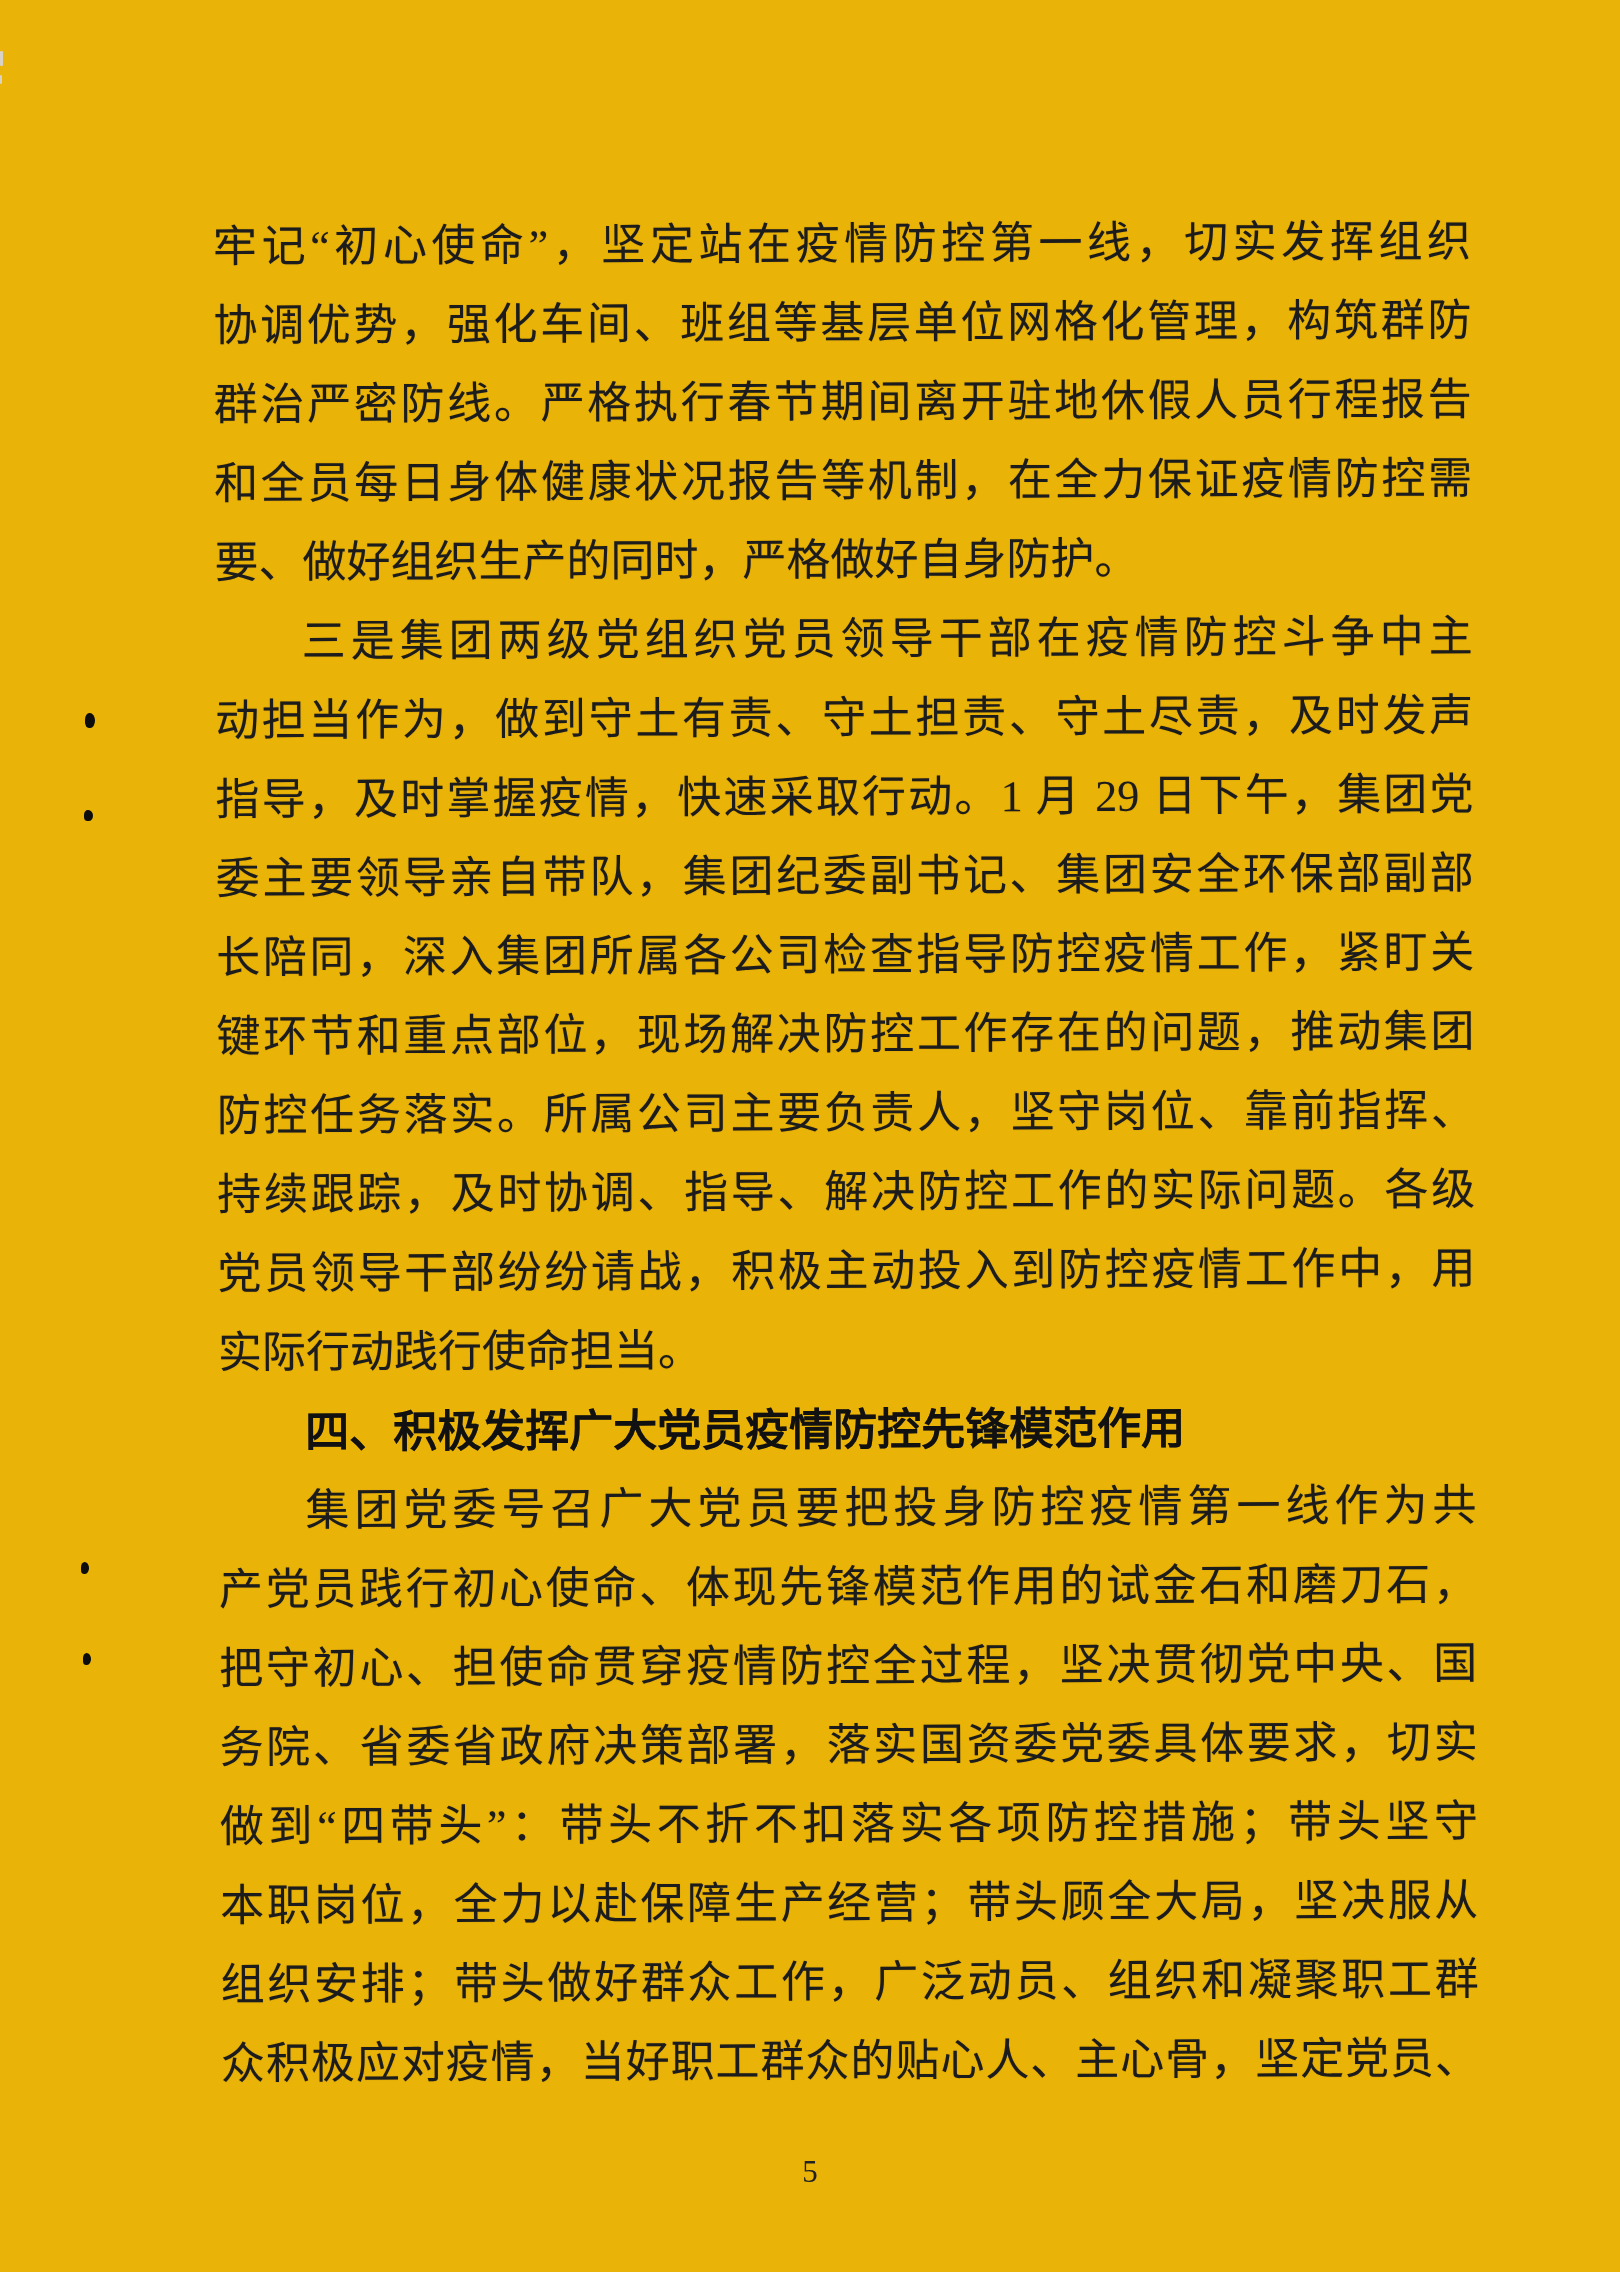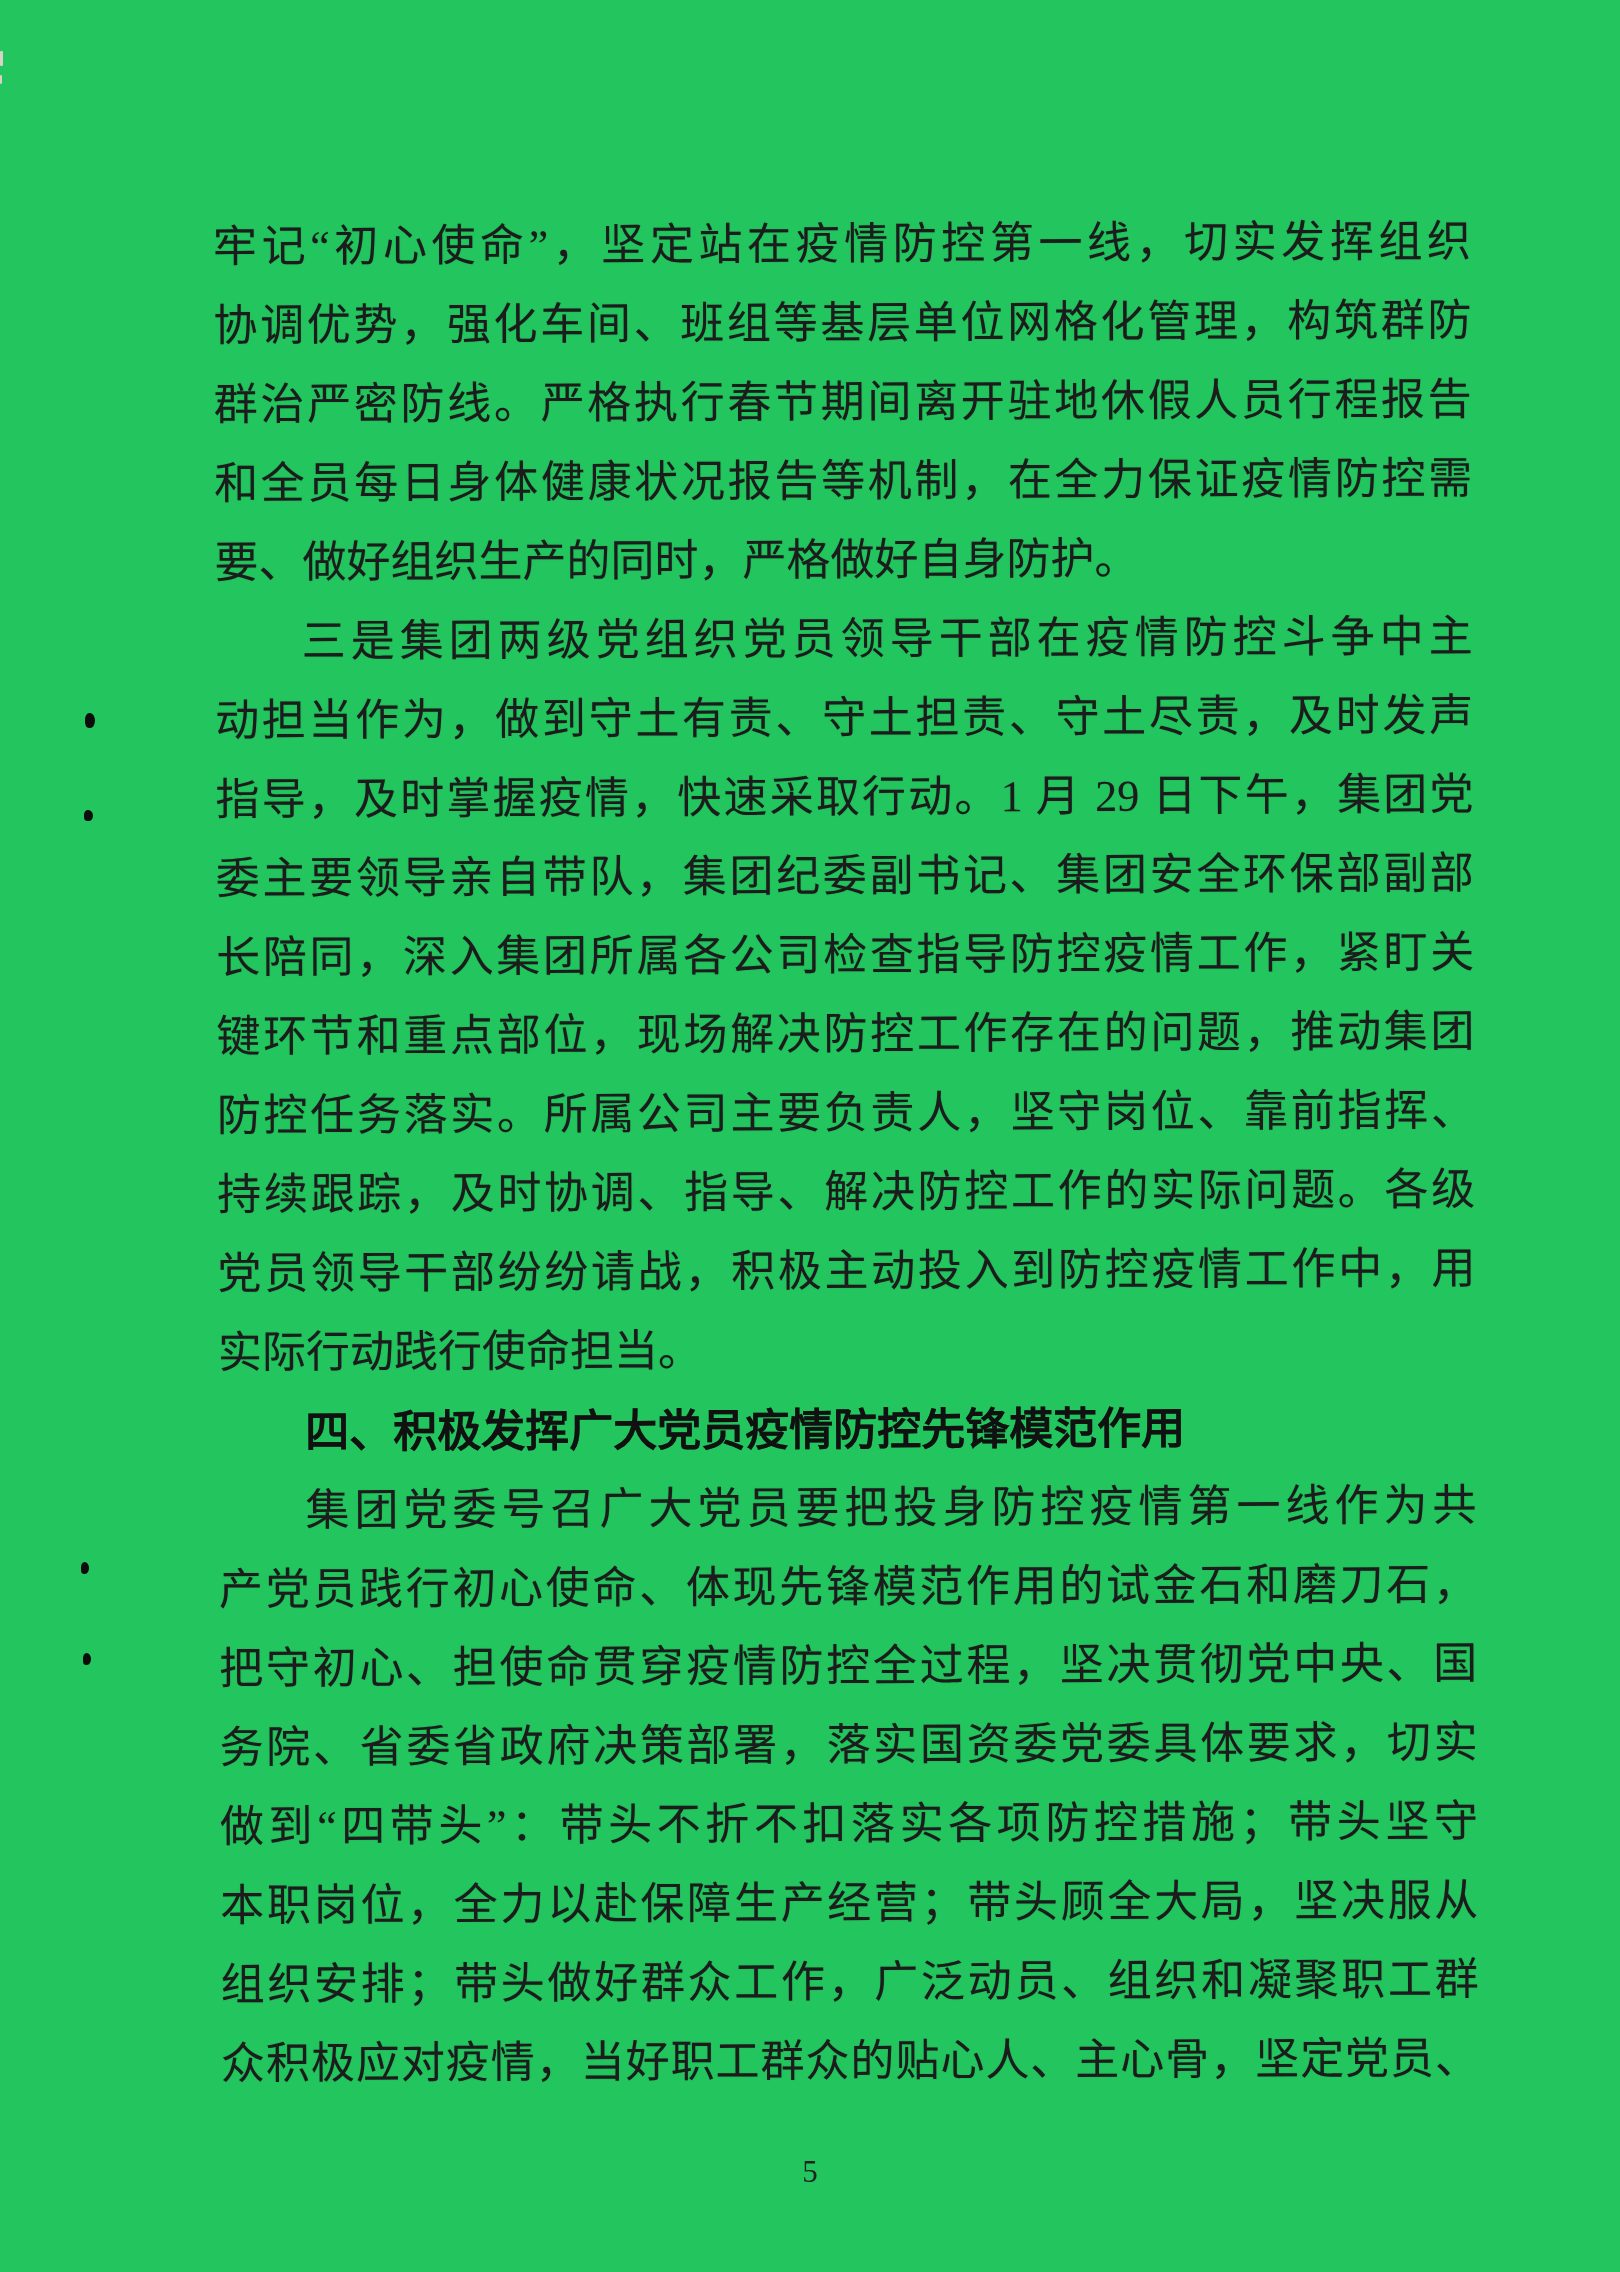--- a/index.html
+++ b/index.html
@@ -6,21 +6,21 @@
     margin: 0;
     padding: 0;
     width: 1621px;
     height: 2273px;
     background: #fcfcfb;
     overflow: hidden;
   }
   .page {
     position: absolute;
     inset: 0;
-    background: #22c55e;
+    background: #eab308;
     padding-left: 36px;
   }
   .text-block {
     position: absolute;
     left: 217px;
     top: 205px;
     width: 1258px;
     transform: rotate(-0.25deg);
     transform-origin: 50% 50%;
     font-family: "Liberation Serif", "DejaVu Serif", serif;

